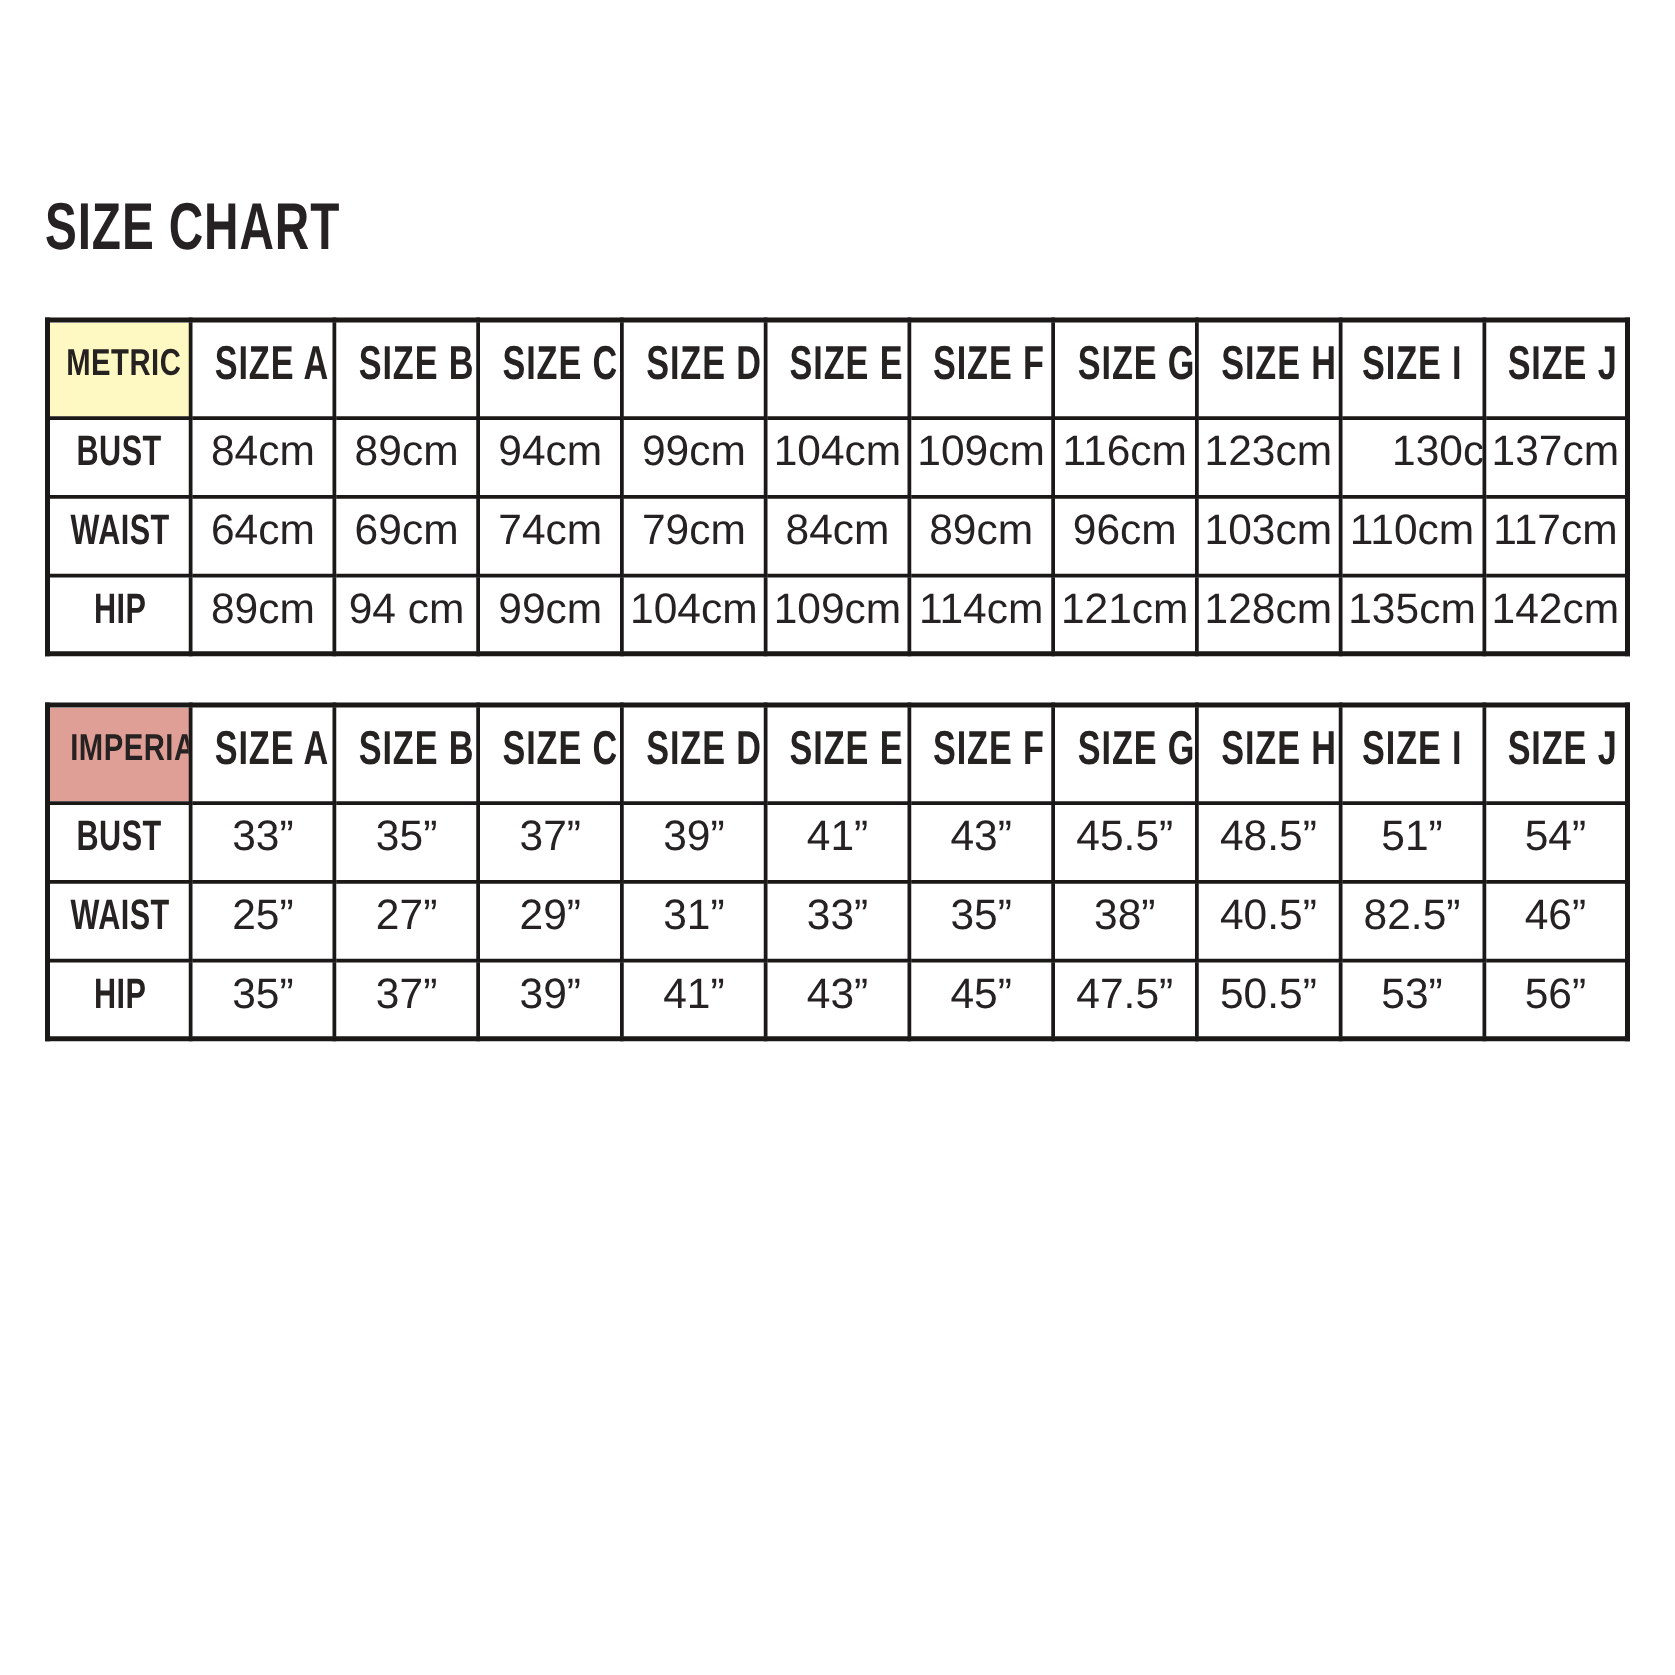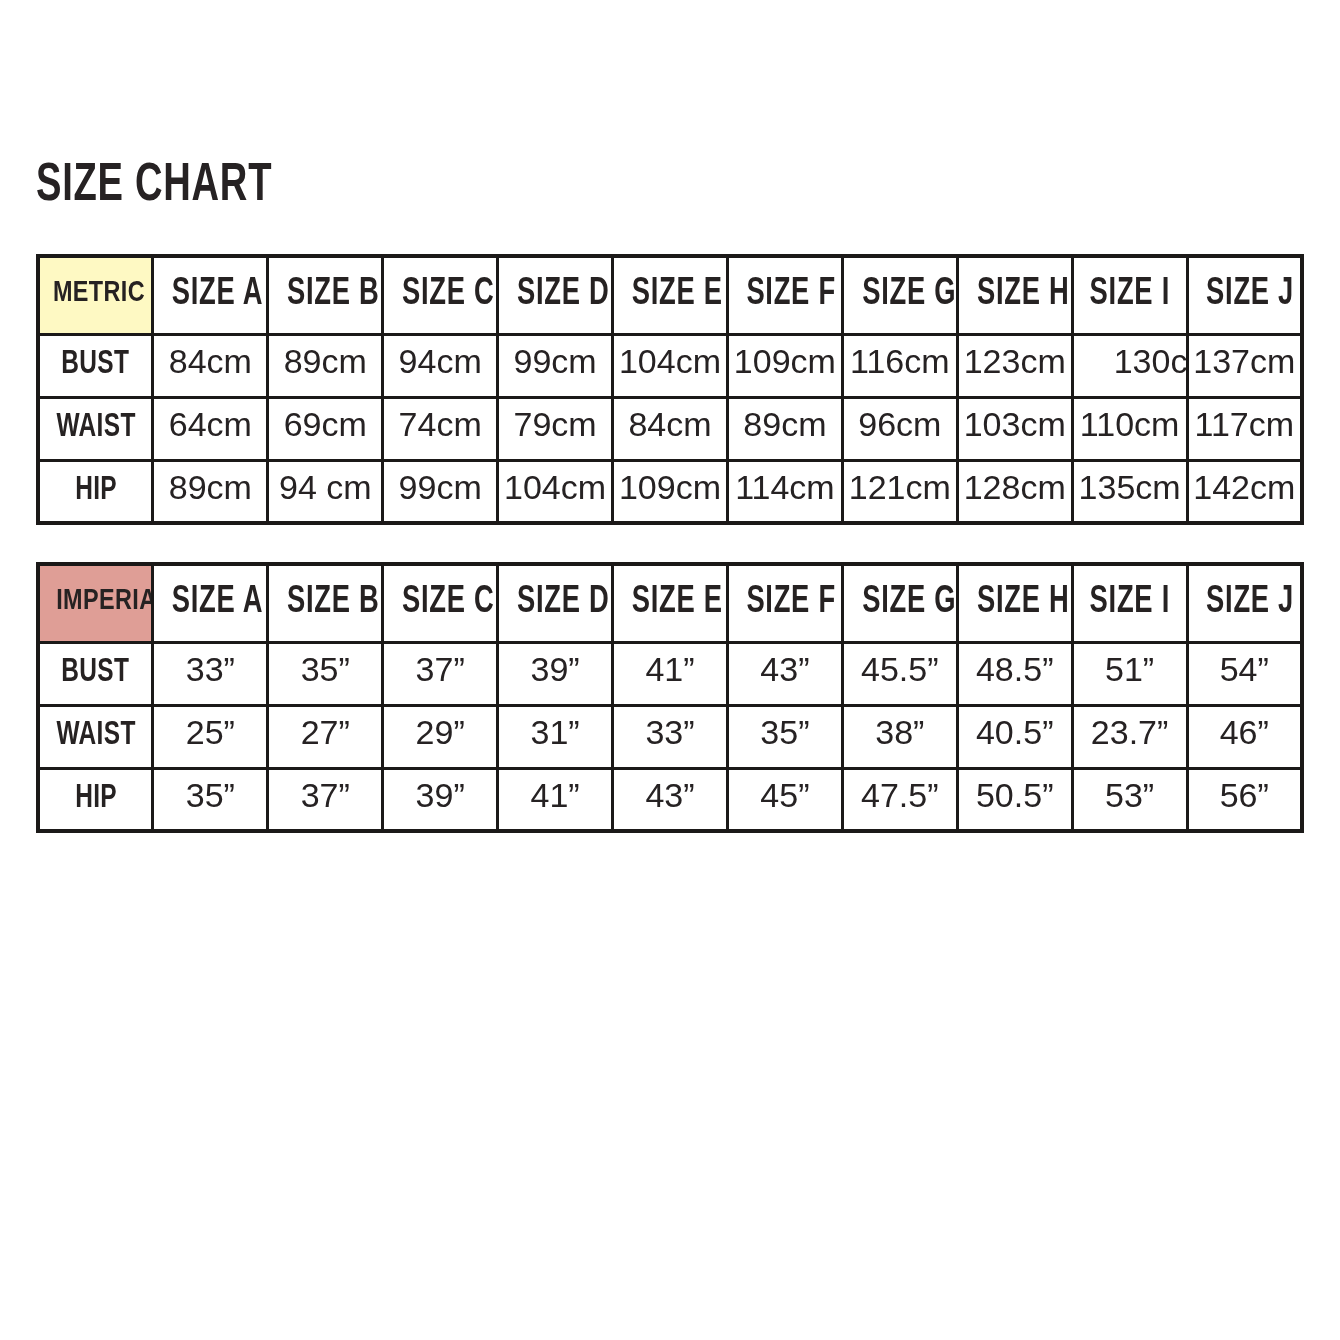--- a/index.html
+++ b/index.html
@@ -187,21 +187,21 @@
     <tr class="data-row">
       <th style="border-color: rgb(27, 25, 24);"><span class="cond rowlabel-cond">WAIST</span></th>
       <td style="border-color: rgb(27, 25, 24);"><span class="val">25”</span></td>
             <td style="border-color: rgb(27, 25, 24);"><span class="val">27”</span></td>
             <td style="border-color: rgb(27, 25, 24);"><span class="val">29”</span></td>
             <td style="border-color: rgb(27, 25, 24);"><span class="val">31”</span></td>
             <td style="border-color: rgb(27, 25, 24);"><span class="val">33”</span></td>
             <td style="border-color: rgb(27, 25, 24);"><span class="val">35”</span></td>
             <td style="border-color: rgb(27, 25, 24);"><span class="val">38”</span></td>
             <td style="border-color: rgb(27, 25, 24);"><span class="val">40.5”</span></td>
-            <td style="border-color: rgb(27, 25, 24);"><span class="val">23.7”</span></td>
+            <td style="border-color: rgb(27, 25, 24);"><span class="val">82.5”</span></td>
             <td style="border-color: rgb(27, 25, 24);"><span class="val">46”</span></td>
     </tr>
     <tr class="data-row">
       <th style="border-color: rgb(27, 25, 24);"><span class="cond rowlabel-cond">HIP</span></th>
       <td style="border-color: rgb(27, 25, 24);"><span class="val">35”</span></td>
             <td style="border-color: rgb(27, 25, 24);"><span class="val">37”</span></td>
             <td style="border-color: rgb(27, 25, 24);"><span class="val">39”</span></td>
             <td style="border-color: rgb(27, 25, 24);"><span class="val">41”</span></td>
             <td style="border-color: rgb(27, 25, 24);"><span class="val">43”</span></td>
             <td style="border-color: rgb(27, 25, 24);"><span class="val">45”</span></td>

